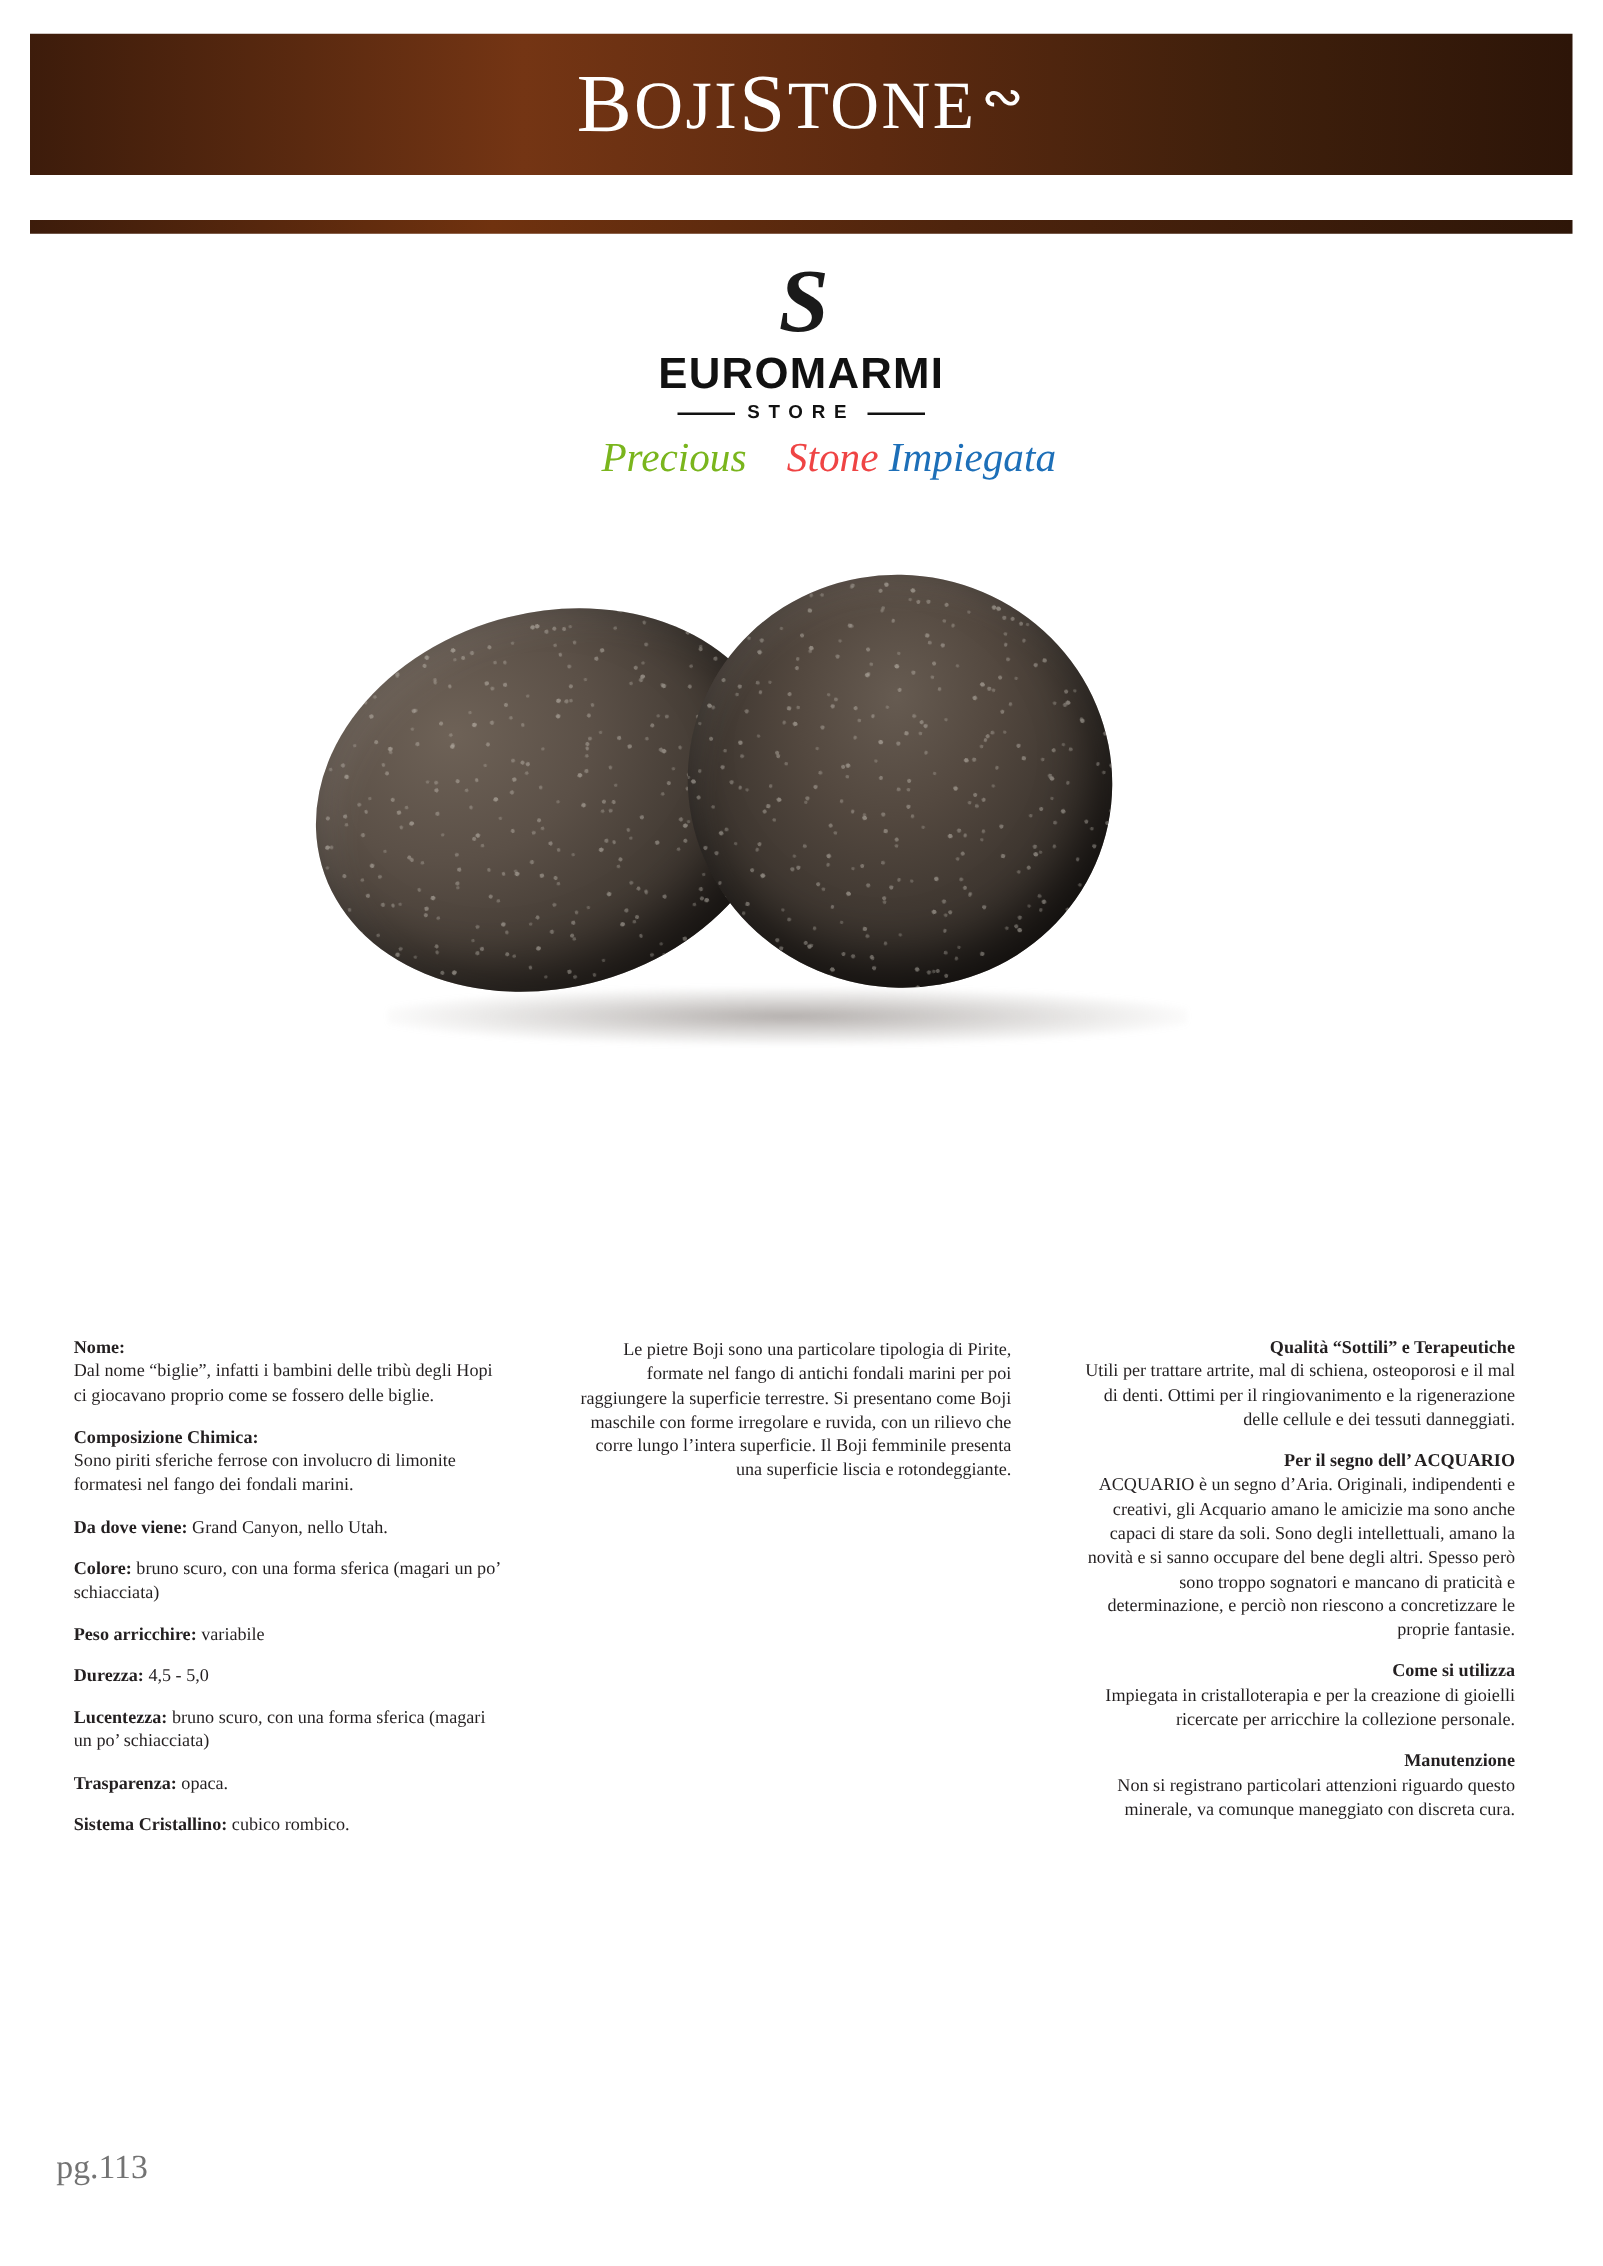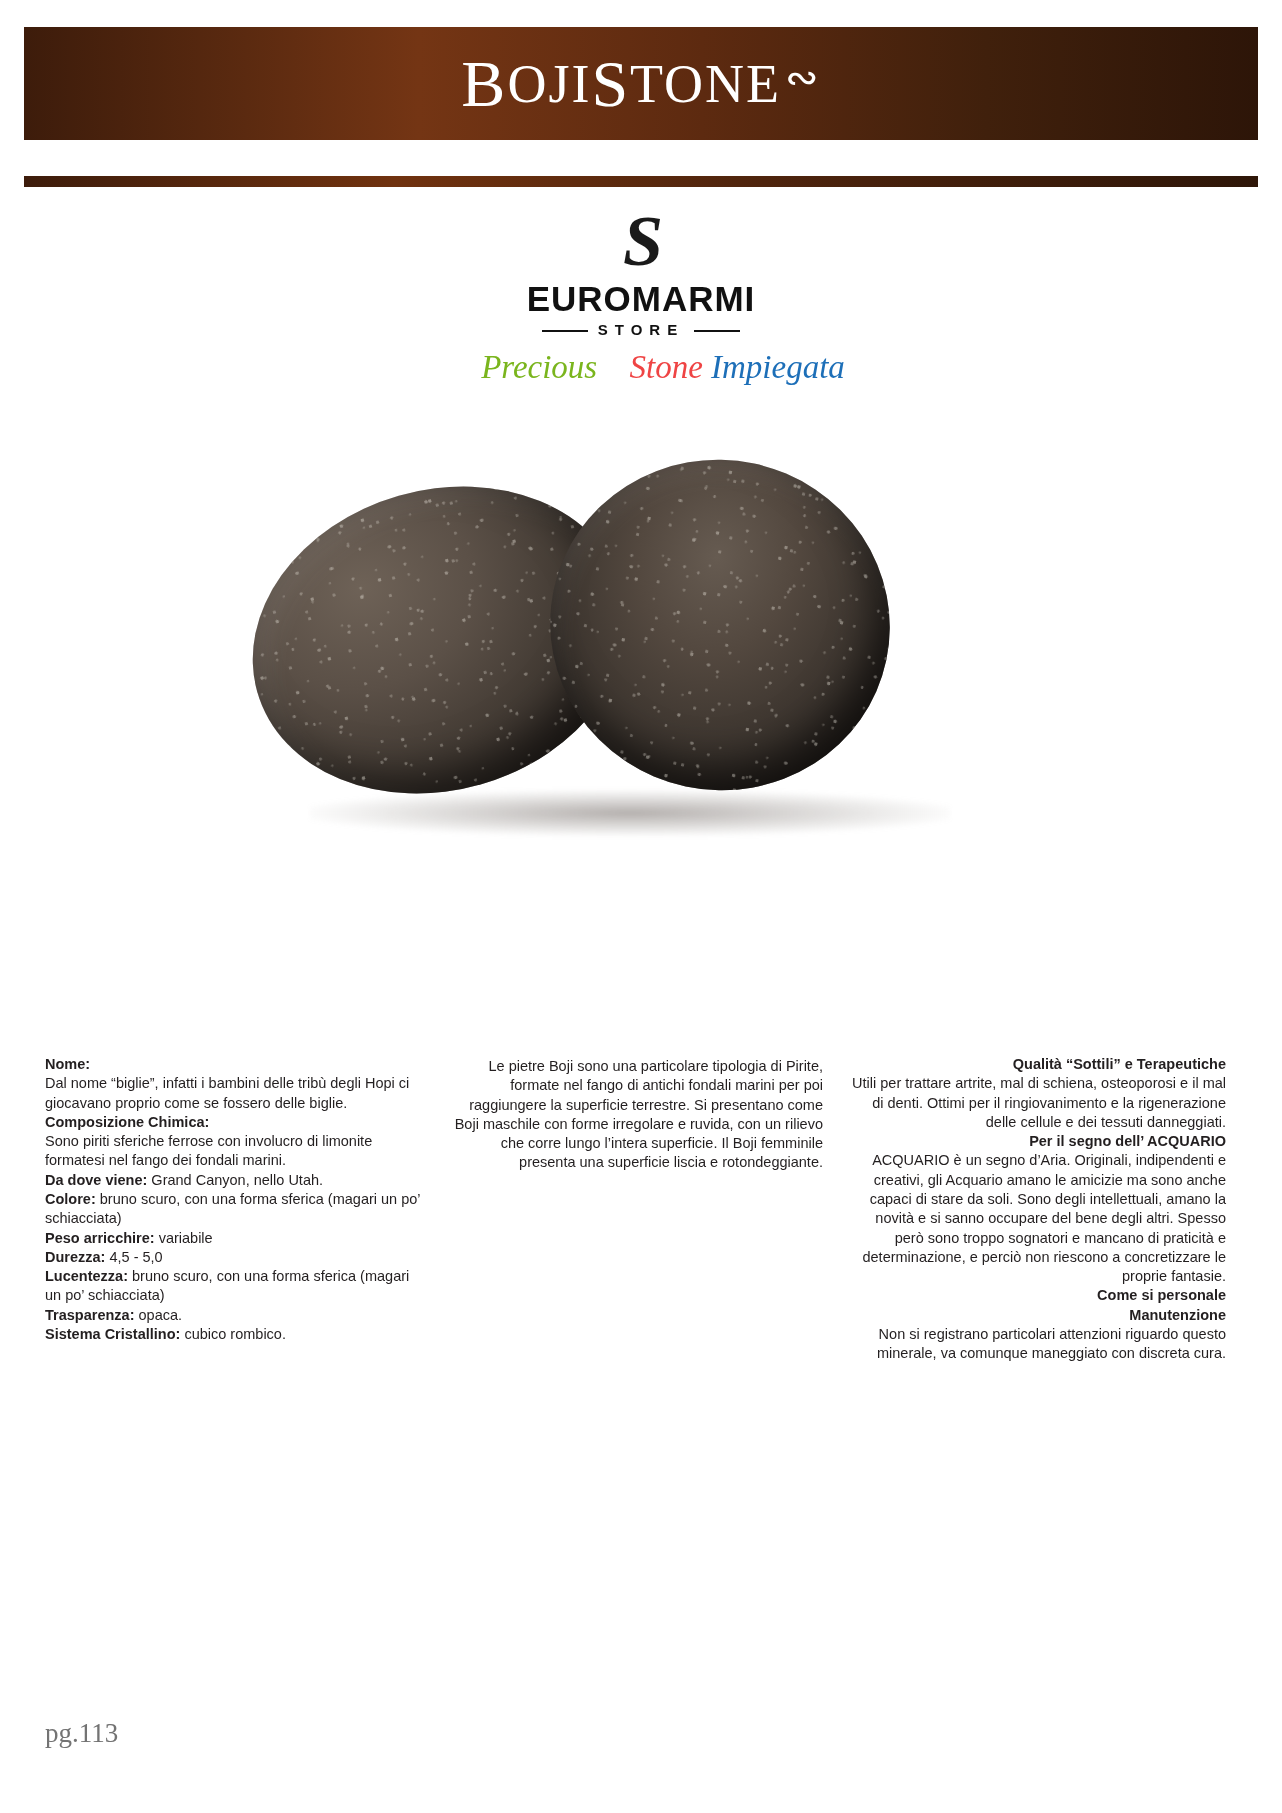--- a/index.html
+++ b/index.html
@@ -187,21 +187,21 @@
     width: 1195px;
     display: flex;
     gap: 28px;
     font-size: 14.5px;
     line-height: 1.33;
   }
   .col { width: 375px; }
   .col-left { text-align: left; }
   .col-mid { text-align: right; padding-top: 2px; }
   .col-right { text-align: right; }
-  .col p { margin: 0; }
+  .col p { margin: 14px; font-family: Liberation Serif, serif; }
   .lbl { font-weight: bold; }
   .hdr { font-weight: bold; }
 
   .page-num {
     position: absolute;
     left: 45px;
     top: 1718px;
     font-family: "Liberation Serif", serif;
     font-size: 27px;
     color: #737373;
@@ -283,21 +283,22 @@
   <div class="col col-right">
     <p>
       <span class="hdr">Qualità “Sottili” e Terapeutiche</span><br>
       <span>Utili per trattare artrite, mal di schiena, osteoporosi e il mal di denti. Ottimi per il ringiovanimento e la rigenerazione delle cellule e dei tessuti danneggiati.</span>
     </p>
     <p>
       <span class="hdr">Per il segno dell’ ACQUARIO</span><br>
       <span>ACQUARIO è un segno d’Aria. Originali, indipendenti e creativi, gli Acquario amano le amicizie ma sono anche capaci di stare da soli. Sono degli intellettuali, amano la novità e si sanno occupare del bene degli altri. Spesso però sono troppo sognatori e mancano di praticità e determinazione, e perciò non riescono a concretizzare le proprie fantasie.</span>
     </p>
     <p>
-      <span class="hdr">Come si personale</span><br>
+      <span class="hdr">Come si utilizza</span><br>
+      <span>Impiegata in cristalloterapia e per la creazione di gioielli ricercate per arricchire la collezione personale.</span>
     </p>
     <p>
       <span class="hdr">Manutenzione</span><br>
       <span>Non si registrano particolari attenzioni riguardo questo minerale, va comunque maneggiato con discreta cura.</span>
     </p>
   </div>
 
 </div>
 
 <div class="page-num">pg.113</div>

